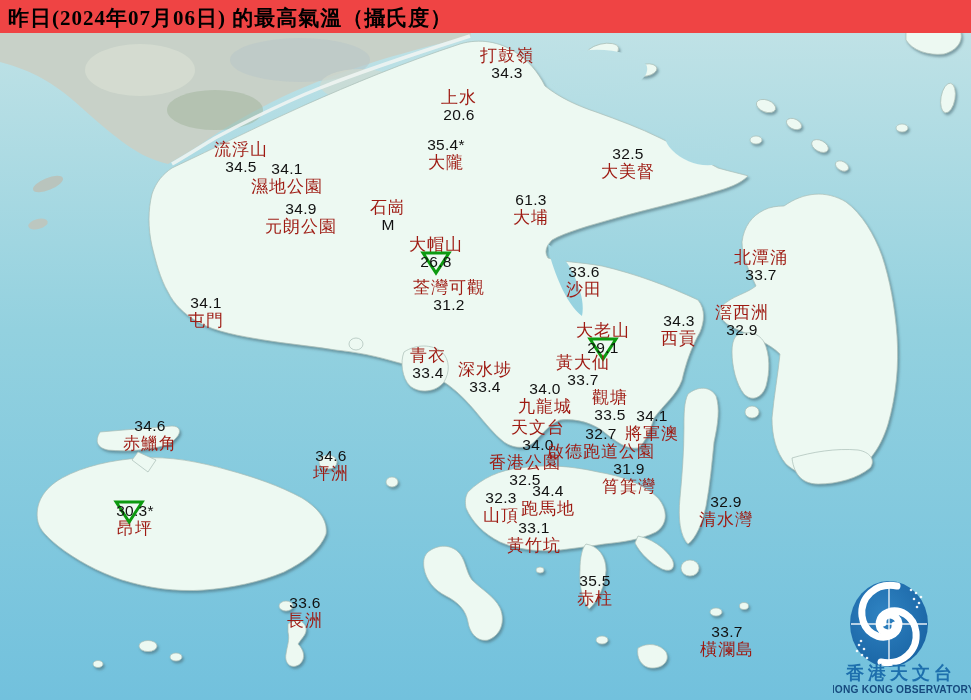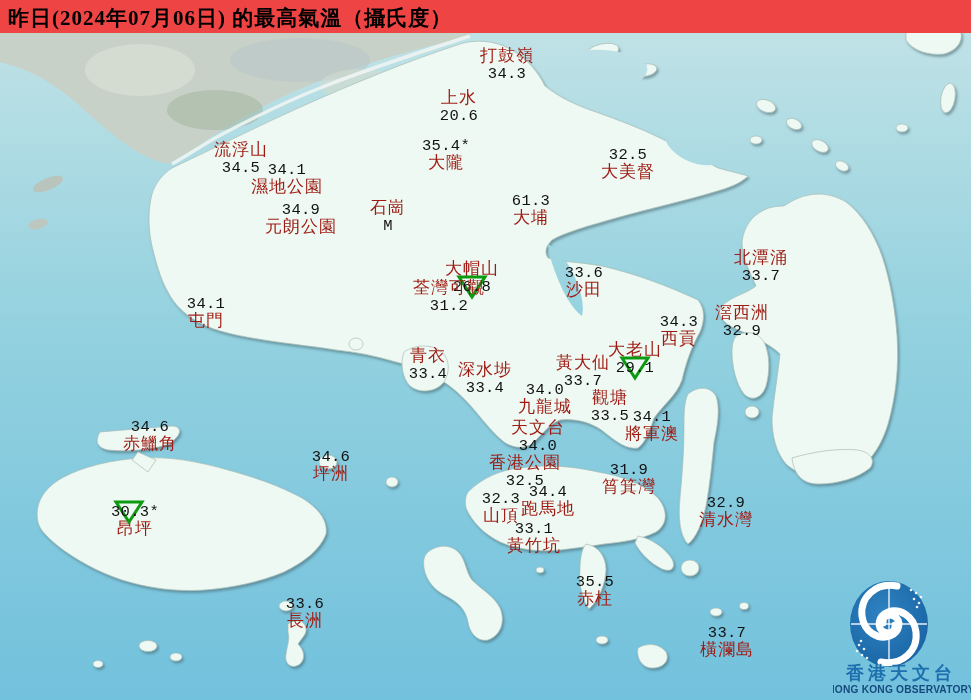--- a/index.html
+++ b/index.html
@@ -7,21 +7,21 @@
   #screen{position:relative;width:971px;height:700px;background:#8fd0df;overflow:hidden;}
   #map-svg{position:absolute;left:0;top:0;}
   #title-band{position:absolute;left:0;top:0;width:971px;height:33px;background:#ef4444;}
   #title-text{position:absolute;left:8px;top:4px;font-family:"Liberation Serif","DejaVu Serif",serif;
     font-size:21px;font-weight:600;letter-spacing:1px;color:#000;white-space:nowrap;}
   #station-layer{position:absolute;left:0;top:0;width:971px;height:516px;}
   .station{position:absolute;transform:translate(-50%,0);text-align:center;line-height:1;white-space:nowrap;}
   .station .nm{display:block;font-family:"Liberation Serif","DejaVu Serif",serif;font-size:17px;
     letter-spacing:1px;color:var(--c-name,#9e1a12);padding:1px 0;}
   .station .valwrap{display:block;position:relative;height:16px;}
-  .station .val{position:relative;z-index:2;font-family:Liberation Mono, monospace;
+  .station .val{position:relative;z-index:2;font-family:Liberation Sans, sans-serif;
     font-size:15.5px;color:var(--c-val,#111);letter-spacing:0.3px;}
   .station svg.tri{position:absolute;z-index:1;left:50%;top:-4px;margin-left:-16px;overflow:visible;}
   .station svg.tri polygon{fill:none;stroke:var(--c-tri,#0c9a10);stroke-width:3;}
   #logo{position:absolute;left:833px;top:576px;width:138px;height:124px;}
 </style>
 </head>
 <body>
 
 <div id="screen">
 
@@ -211,21 +211,21 @@
         <span class="nm">大美督</span>
       </div>
       <div class="station" style="left: 531px; top: 192px;">
         <span class="valwrap"><span class="val">61.3</span></span>
         <span class="nm">大埔</span>
       </div>
       <div class="station" style="left: 761px; top: 248px;">
         <span class="nm">北潭涌</span>
         <span class="valwrap"><span class="val">33.7</span></span>
       </div>
-      <div class="station" style="left: 472px; top: 235px; margin-top: 24px;">
+      <div class="station" style="left: 436px; top: 235px;">
         <span class="nm">大帽山</span>
         <span class="valwrap"><svg class="tri" width="32" height="26">
             <polygon points="3,3 29,3 16,23"></polygon>
           </svg><span class="val">26.8</span></span>
       </div>
       <div class="station" style="left: 584px; top: 264px;">
         <span class="valwrap"><span class="val">33.6</span></span>
         <span class="nm">沙田</span>
       </div>
       <div class="station" style="left: 449px; top: 278px; text-align: center;">
@@ -237,21 +237,21 @@
         <span class="nm">屯門</span>
       </div>
       <div class="station" style="left: 679px; top: 313px;">
         <span class="valwrap"><span class="val">34.3</span></span>
         <span class="nm">西貢</span>
       </div>
       <div class="station" style="left: 742px; top: 303px;">
         <span class="nm">滘西洲</span>
         <span class="valwrap"><span class="val">32.9</span></span>
       </div>
-      <div class="station" style="left: 603px; top: 340px; margin-left: 32px;">
+      <div class="station" style="left: 603px; top: 321px;">
         <span class="nm">大老山</span>
         <span class="valwrap"><svg class="tri" width="32" height="26">
             <polygon points="3,3 29,3 16,23"></polygon>
           </svg><span class="val">29.1</span></span>
       </div>
       <div class="station" style="left: 428px; top: 346px;">
         <span class="nm">青衣</span>
         <span class="valwrap"><span class="val">33.4</span></span>
       </div>
       <div class="station" style="left: 485px; top: 360px;">
@@ -270,20 +270,24 @@
         <span class="nm">觀塘</span>
         <span class="valwrap"><span class="val">33.5</span></span>
       </div>
       <div class="station" style="left: 538px; top: 418px;">
         <span class="nm">天文台</span>
         <span class="valwrap"><span class="val">34.0</span></span>
       </div>
       <div class="station" style="left: 652px; top: 408px;">
         <span class="valwrap"><span class="val">34.1</span></span>
         <span class="nm">將軍澳</span>
+      </div>
+      <div class="station" style="left: 601px; top: 426px;">
+        <span class="valwrap"><span class="val">32.7</span></span>
+        <span class="nm">啟德跑道公園</span>
       </div>
       <div class="station" style="left: 629px; top: 461px; text-align: center;">
         <span class="valwrap"><span class="val">31.9</span></span>
         <span class="nm">筲箕灣</span>
       </div>
       <div class="station" style="left: 150px; top: 418px;">
         <span class="valwrap"><span class="val">34.6</span></span>
         <span class="nm">赤鱲角</span>
       </div>
       <div class="station" style="left: 331px; top: 448px;">

